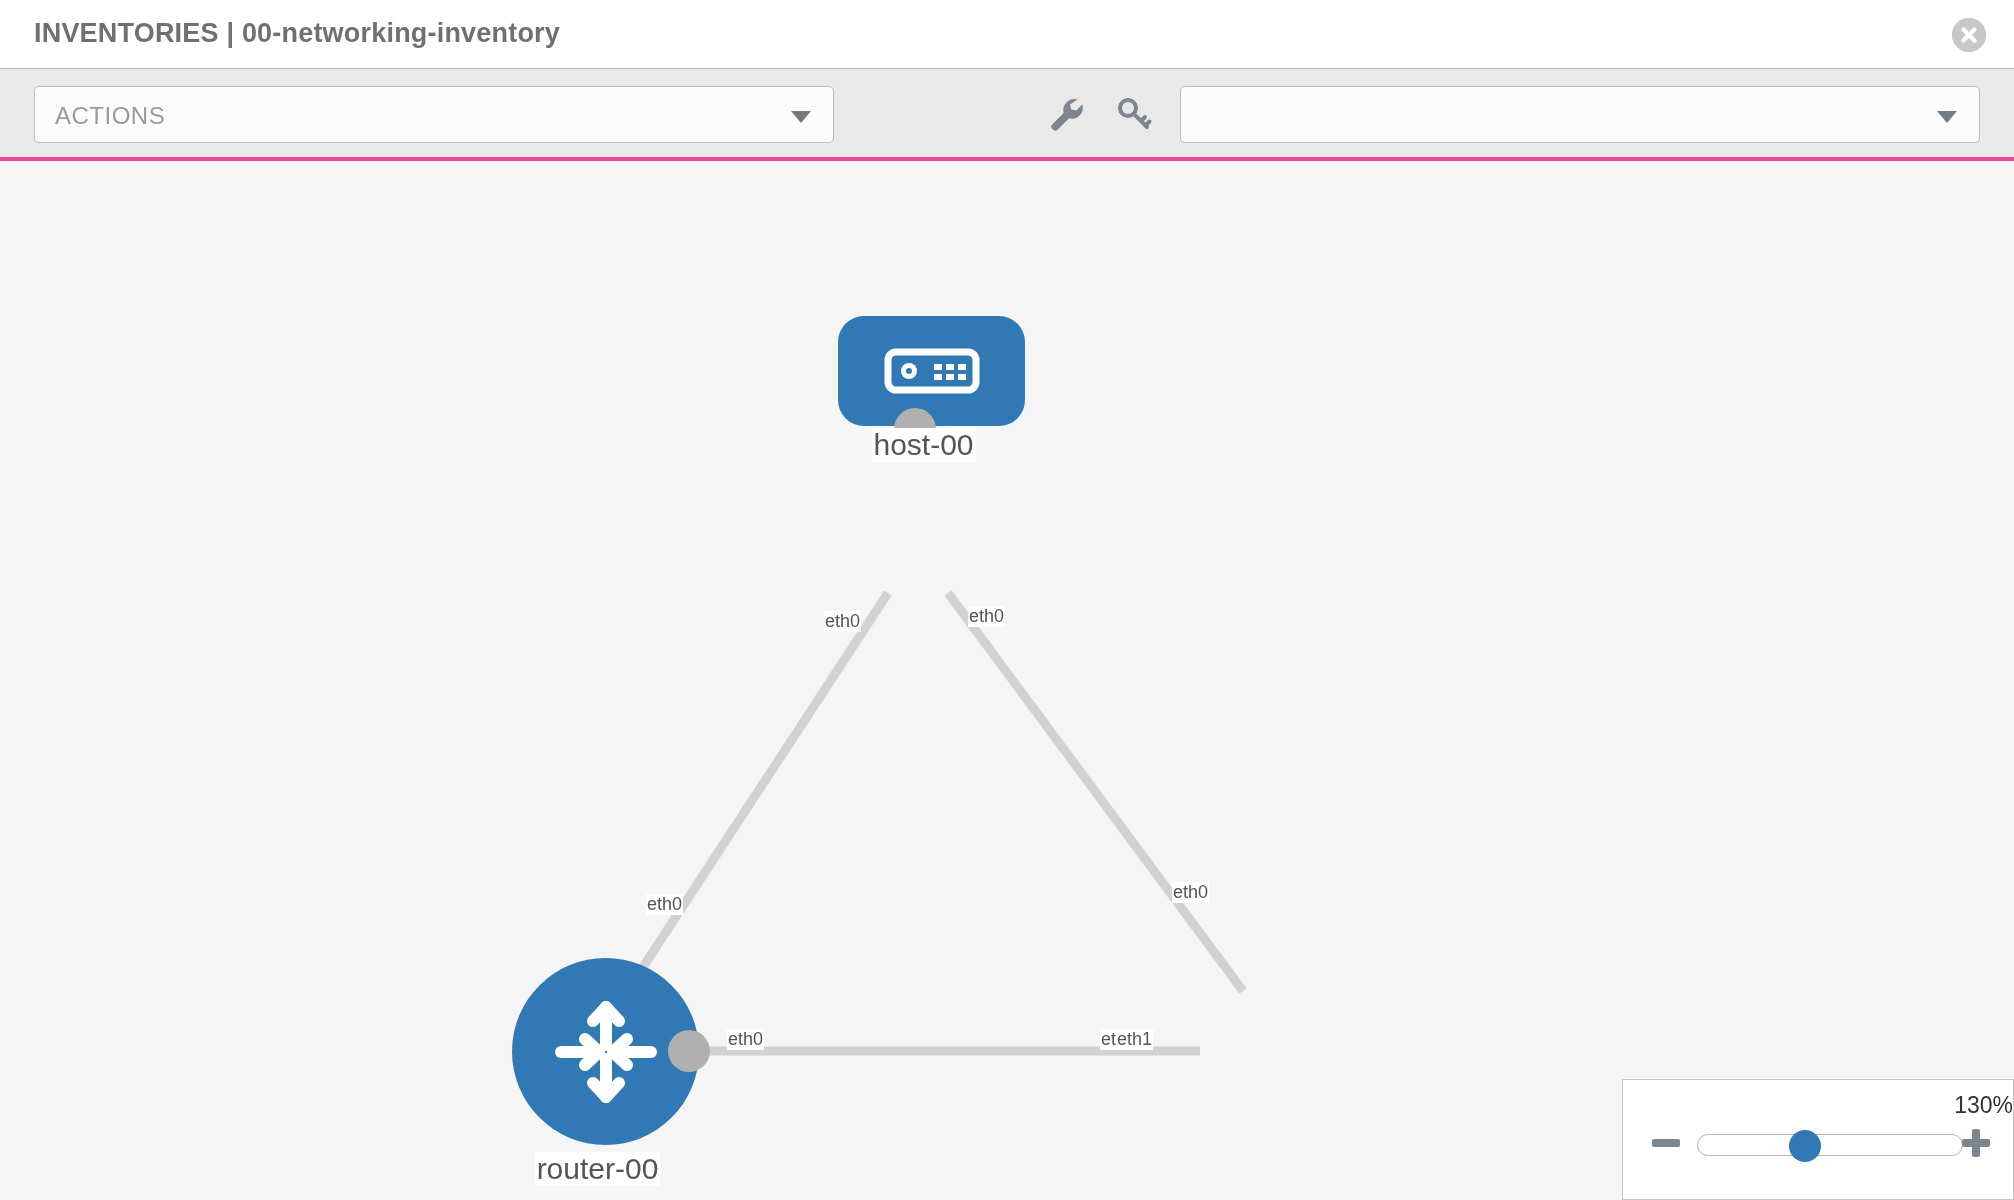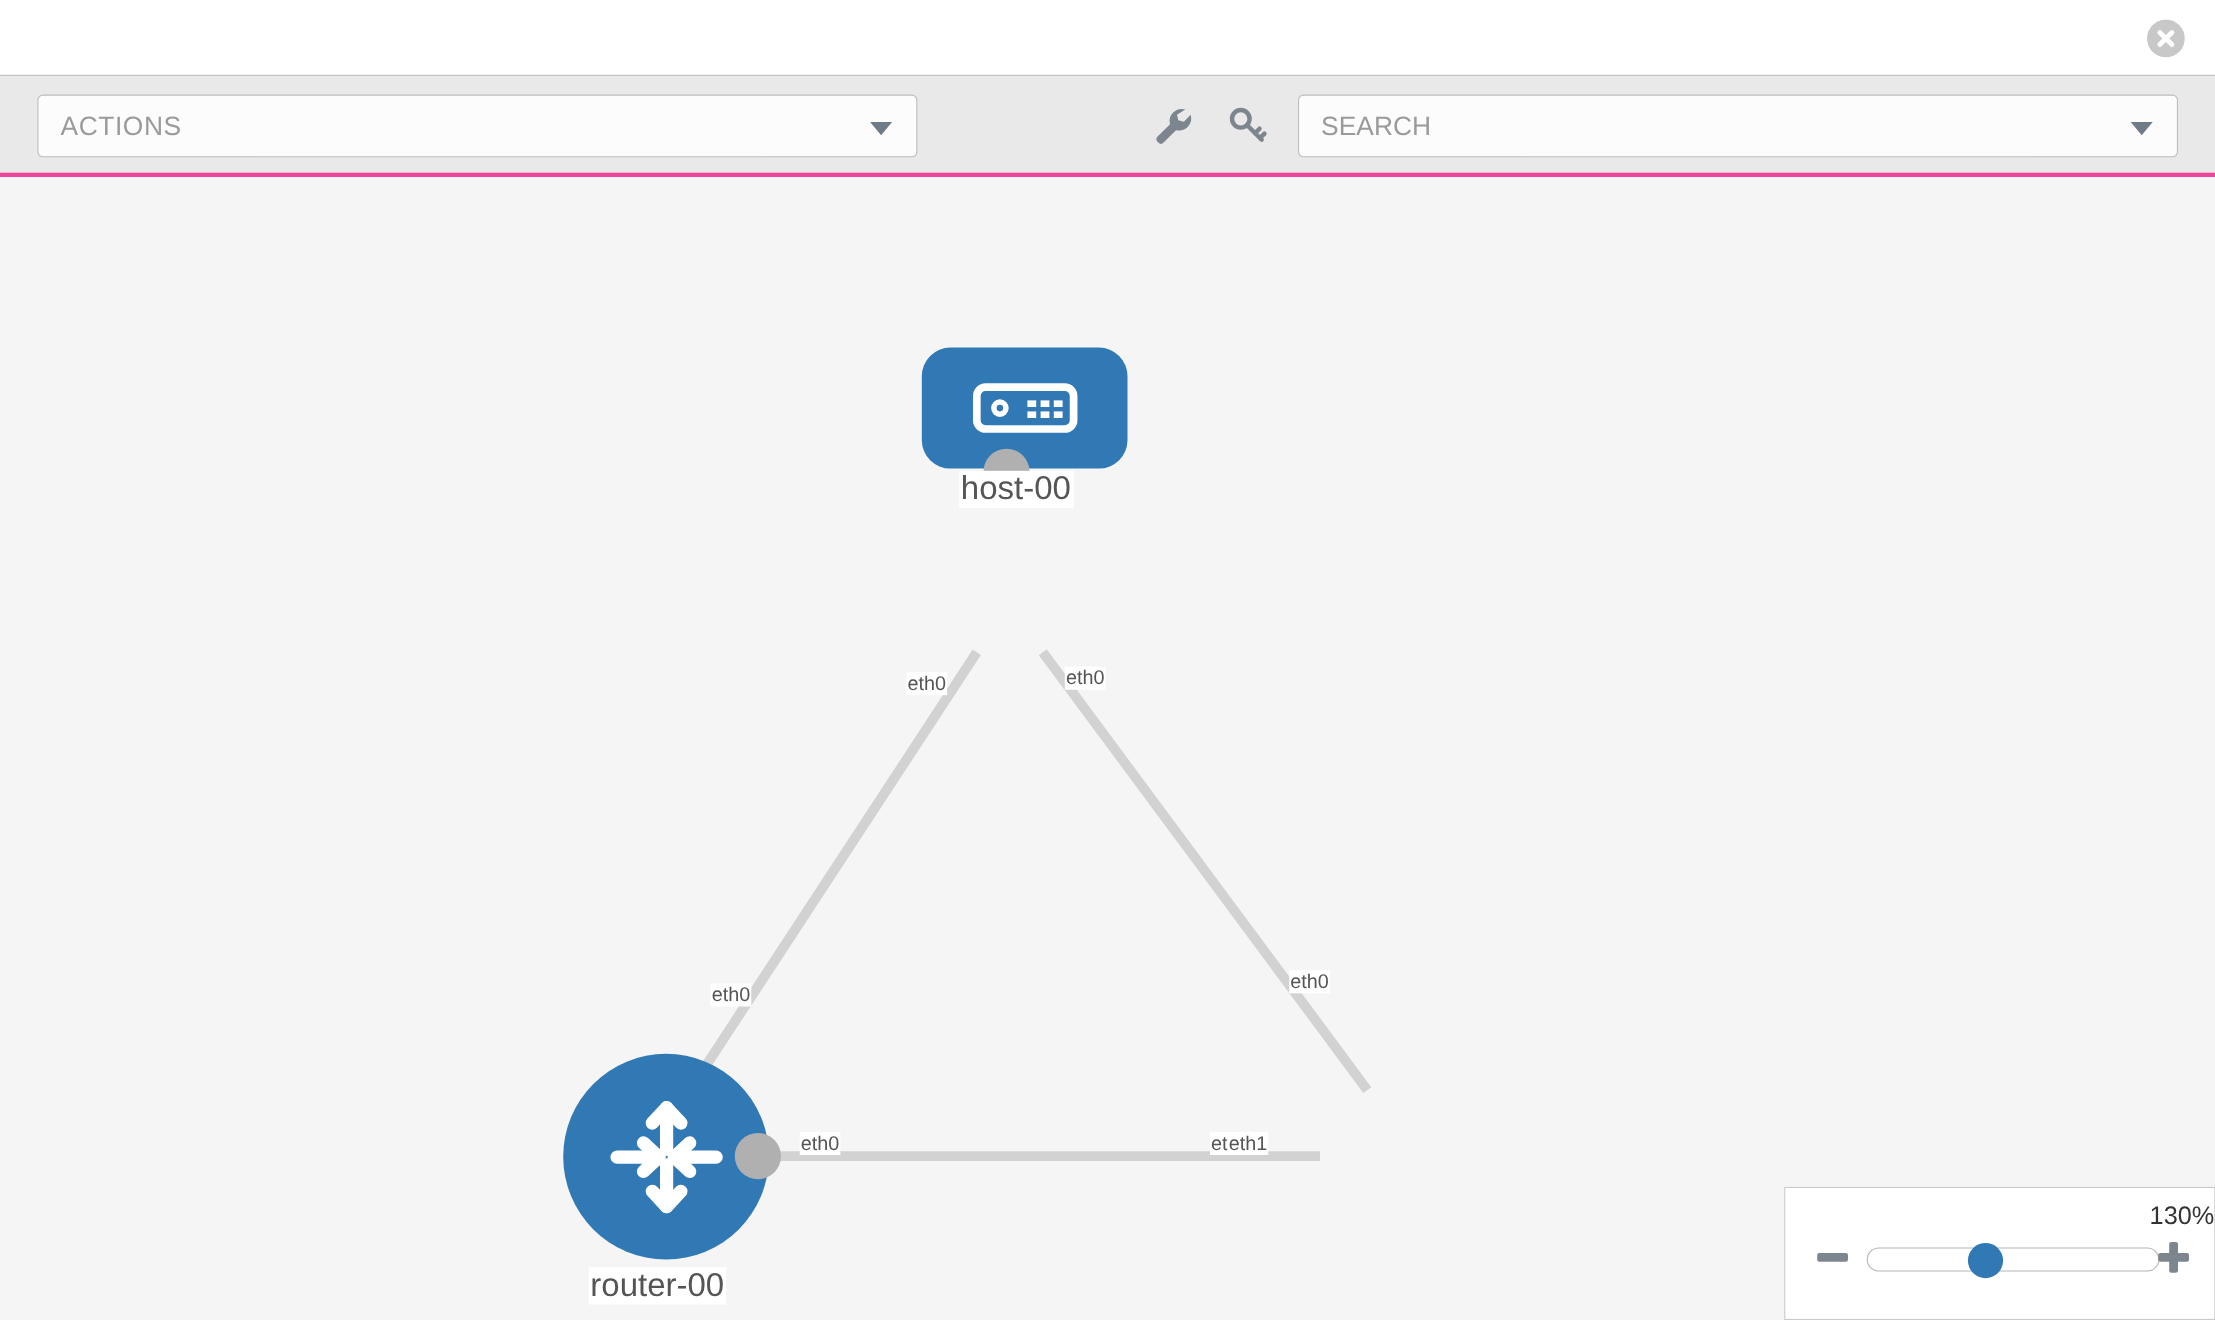--- a/index.html
+++ b/index.html
@@ -252,20 +252,21 @@
     background: #3179b5;
     cursor: pointer;
   }
 </style>
 </head>
 <body>
 
 <div id="app">
 
   <div class="header">
+    <div class="header-title">INVENTORIES | 00-networking-inventory</div>
     <div class="close-btn">
       <svg width="34" height="34" viewBox="0 0 34 34" aria-hidden="true">
         <circle cx="17" cy="17" r="17" fill="#c8c8c8"></circle>
         <path d="M11.5 11.5 L22.5 22.5 M22.5 11.5 L11.5 22.5" stroke="#ffffff" stroke-width="4.4" stroke-linecap="round"></path>
       </svg>
     </div>
   </div>
 
   <div class="toolbar">
 
@@ -287,21 +288,20 @@
         <g fill="none" stroke="#7d858e" stroke-width="4">
           <circle cx="14" cy="14" r="8"></circle>
           <path d="M19.6 19.6 L33 33" stroke-linecap="round"></path>
           <path d="M27 27 L31 23" stroke-linecap="round"></path>
           <path d="M31.5 31.5 L35.5 27.5" stroke-linecap="round"></path>
         </g>
       </svg>
     </div>
 
     <div class="search-box">
-      <input type="text" value="" placeholder="SEARCH" style="">
       <span class="caret"></span>
     </div>
   </div>
 
   <div class="canvas">
 
     <svg class="edges" viewBox="0 0 2014 1039">
 
       <line x1="888" y1="432" x2="622" y2="838" stroke="#d2d2d2" stroke-width="9"></line>
 

